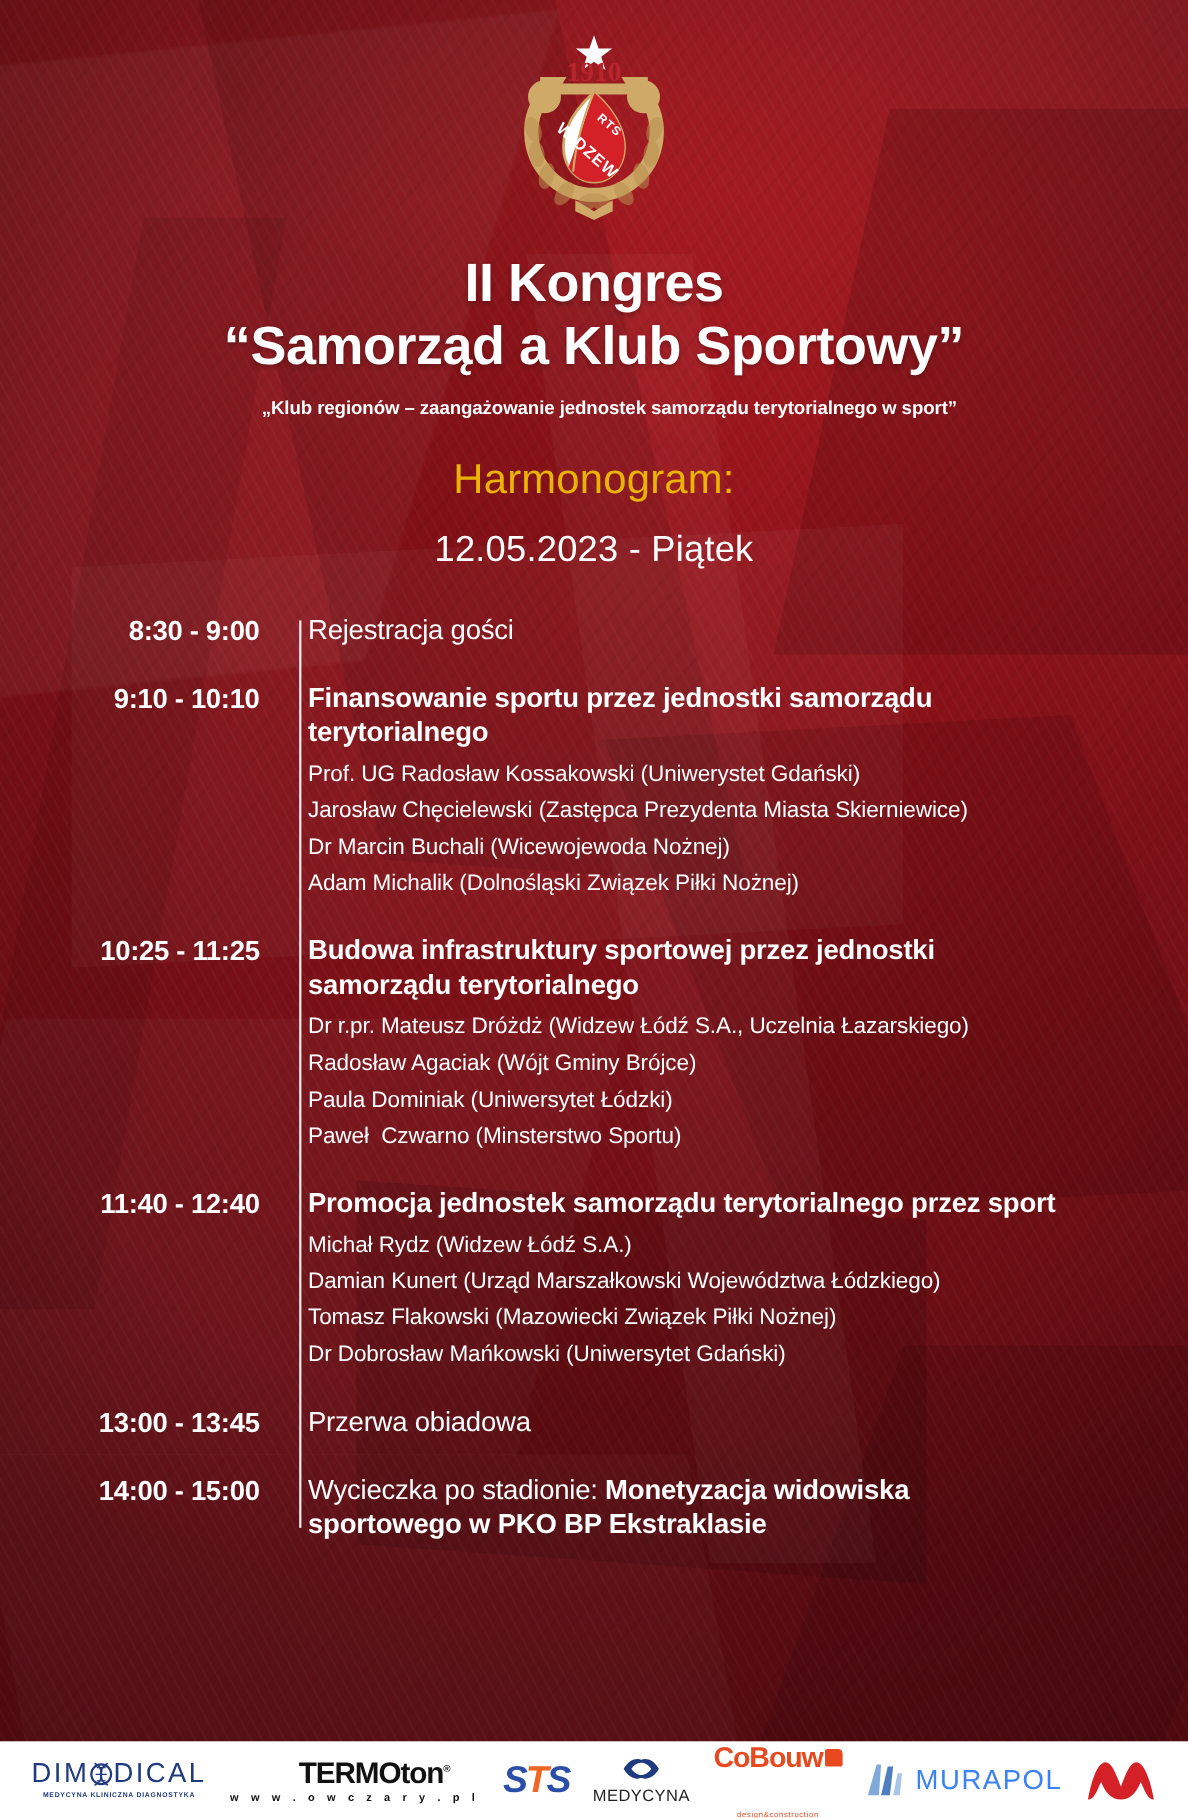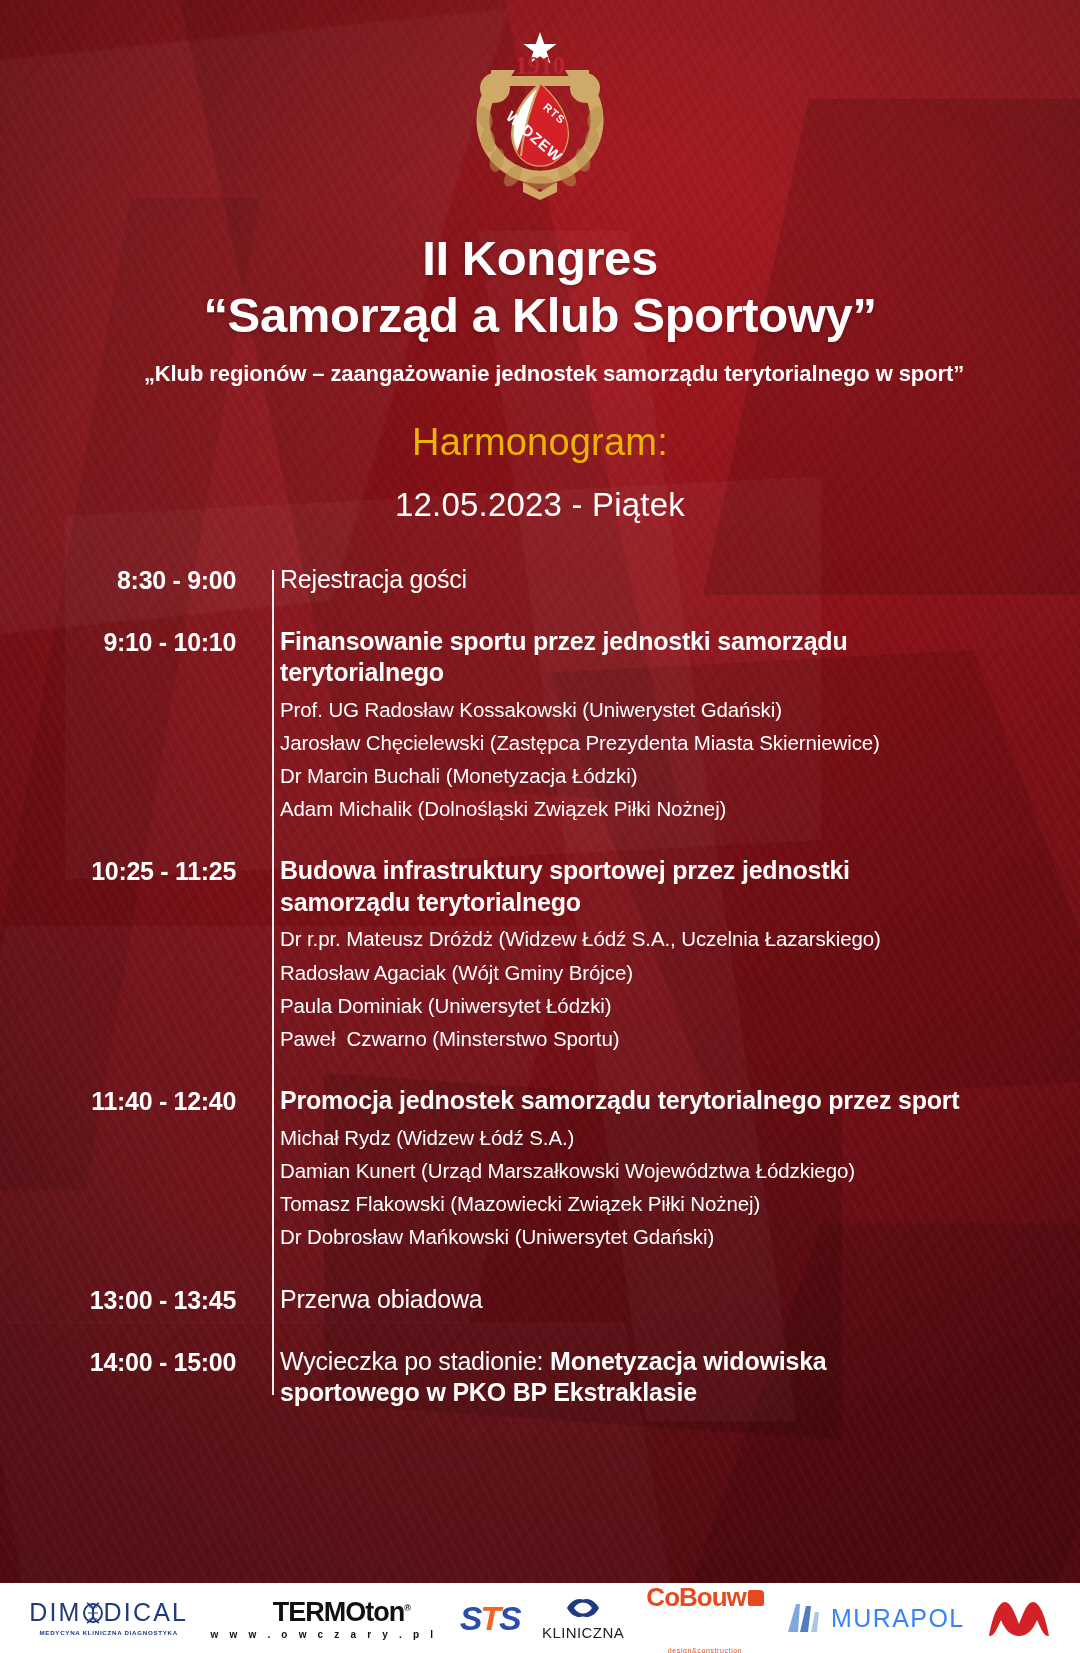--- a/index.html
+++ b/index.html
@@ -65,21 +65,21 @@
 
   
   .titles { text-align:center; margin-top:14px; }
   .title-line {
     font-size:49px; font-weight:bold; letter-spacing:-0.4px;
     line-height:1.17; color:#fff;
     text-shadow:0 2px 5px rgba(0,0,0,.25);
   }
   .subtitle {
     margin-top:16px;
-    font-size:22px; font-weight:bold; color:#ffffff;
+    font-size:17px; font-weight:bold; color:#ffffff;
     letter-spacing:-0.1px;
     padding-left:28px;
   }
   .harmo {
     margin-top:34px;
     font-size:38px; font-weight:300; letter-spacing:.2px; color:#eab308;
   }
   .date {
     margin-top:22px;
     font-size:33px; font-weight:300; letter-spacing:.2px; color:#fff;
@@ -242,21 +242,21 @@
             <div class="sess-title light">Rejestracja gości</div>
           </div>
         </div>
         <div class="row">
           <div class="time">9:10 - 10:10</div>
           <div class="body">
             <div class="sess-title">Finansowanie sportu przez jednostki samorządu terytorialnego</div>
             <div class="speakers">
               <div class="speaker">Prof. UG Radosław Kossakowski (Uniwerystet Gdański)</div>
               <div class="speaker">Jarosław Chęcielewski (Zastępca Prezydenta Miasta Skierniewice)</div>
-              <div class="speaker">Dr Marcin Buchali (Monetyzacja Łódzki)</div>
+              <div class="speaker">Dr Marcin Buchali (Wicewojewoda Nożnej)</div>
               <div class="speaker">Adam Michalik (Dolnośląski Związek Piłki Nożnej)</div>
             </div>
           </div>
         </div>
         <div class="row">
           <div class="time">10:25 - 11:25</div>
           <div class="body">
             <div class="sess-title">Budowa infrastruktury sportowej przez jednostki samorządu terytorialnego</div>
             <div class="speakers">
               <div class="speaker">Dr r.pr. Mateusz Dróżdż (Widzew Łódź S.A., Uczelnia Łazarskiego)</div>
@@ -322,21 +322,21 @@
     <span class="s1t">S</span>
       <span class="tmid">T</span>
       <span class="s2t">S</span>
   </div>
 
   <div class="logo pkp">
     <svg width="40" height="26" viewBox="0 0 40 26">
       <path d="M4 13 C10 2 20 2 24 8 C20 6 14 8 11 13 C14 18 20 20 24 18 C20 24 10 24 4 13 Z" fill="#1f3a80"></path>
       <path d="M36 13 C30 24 20 24 16 18 C20 20 26 18 29 13 C26 8 20 6 16 8 C20 2 30 2 36 13 Z" fill="#1f3a80"></path>
     </svg>
-    <div class="name">KLINICZNA</div>
+    <div class="name">MEDYCYNA</div>
   </div>
 
   <div class="logo cobouw">
     <div class="word">
       <span>CoBouw</span>
         <span class="sq"></span>
     </div>
     <div class="tag">design&amp;construction</div>
   </div>
 

